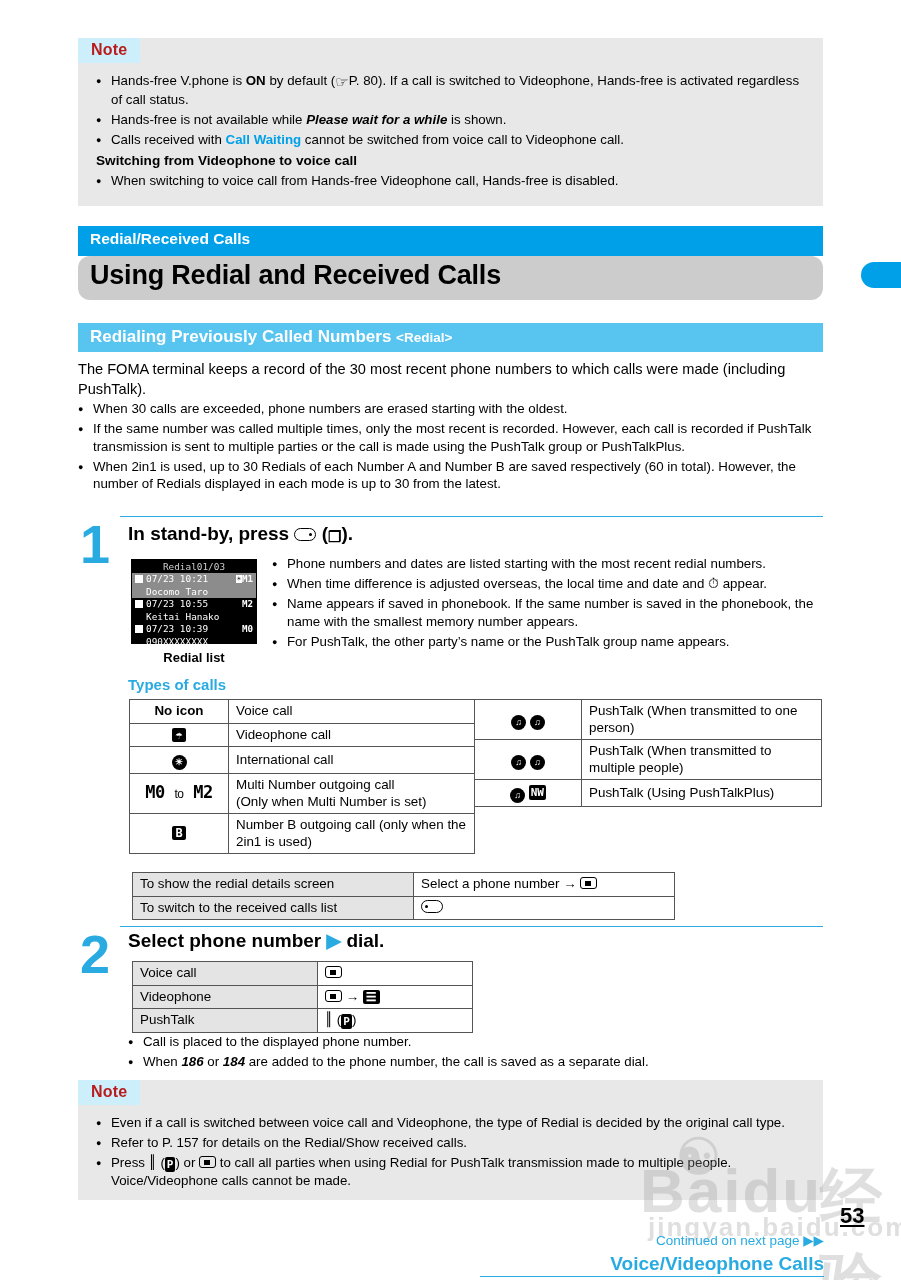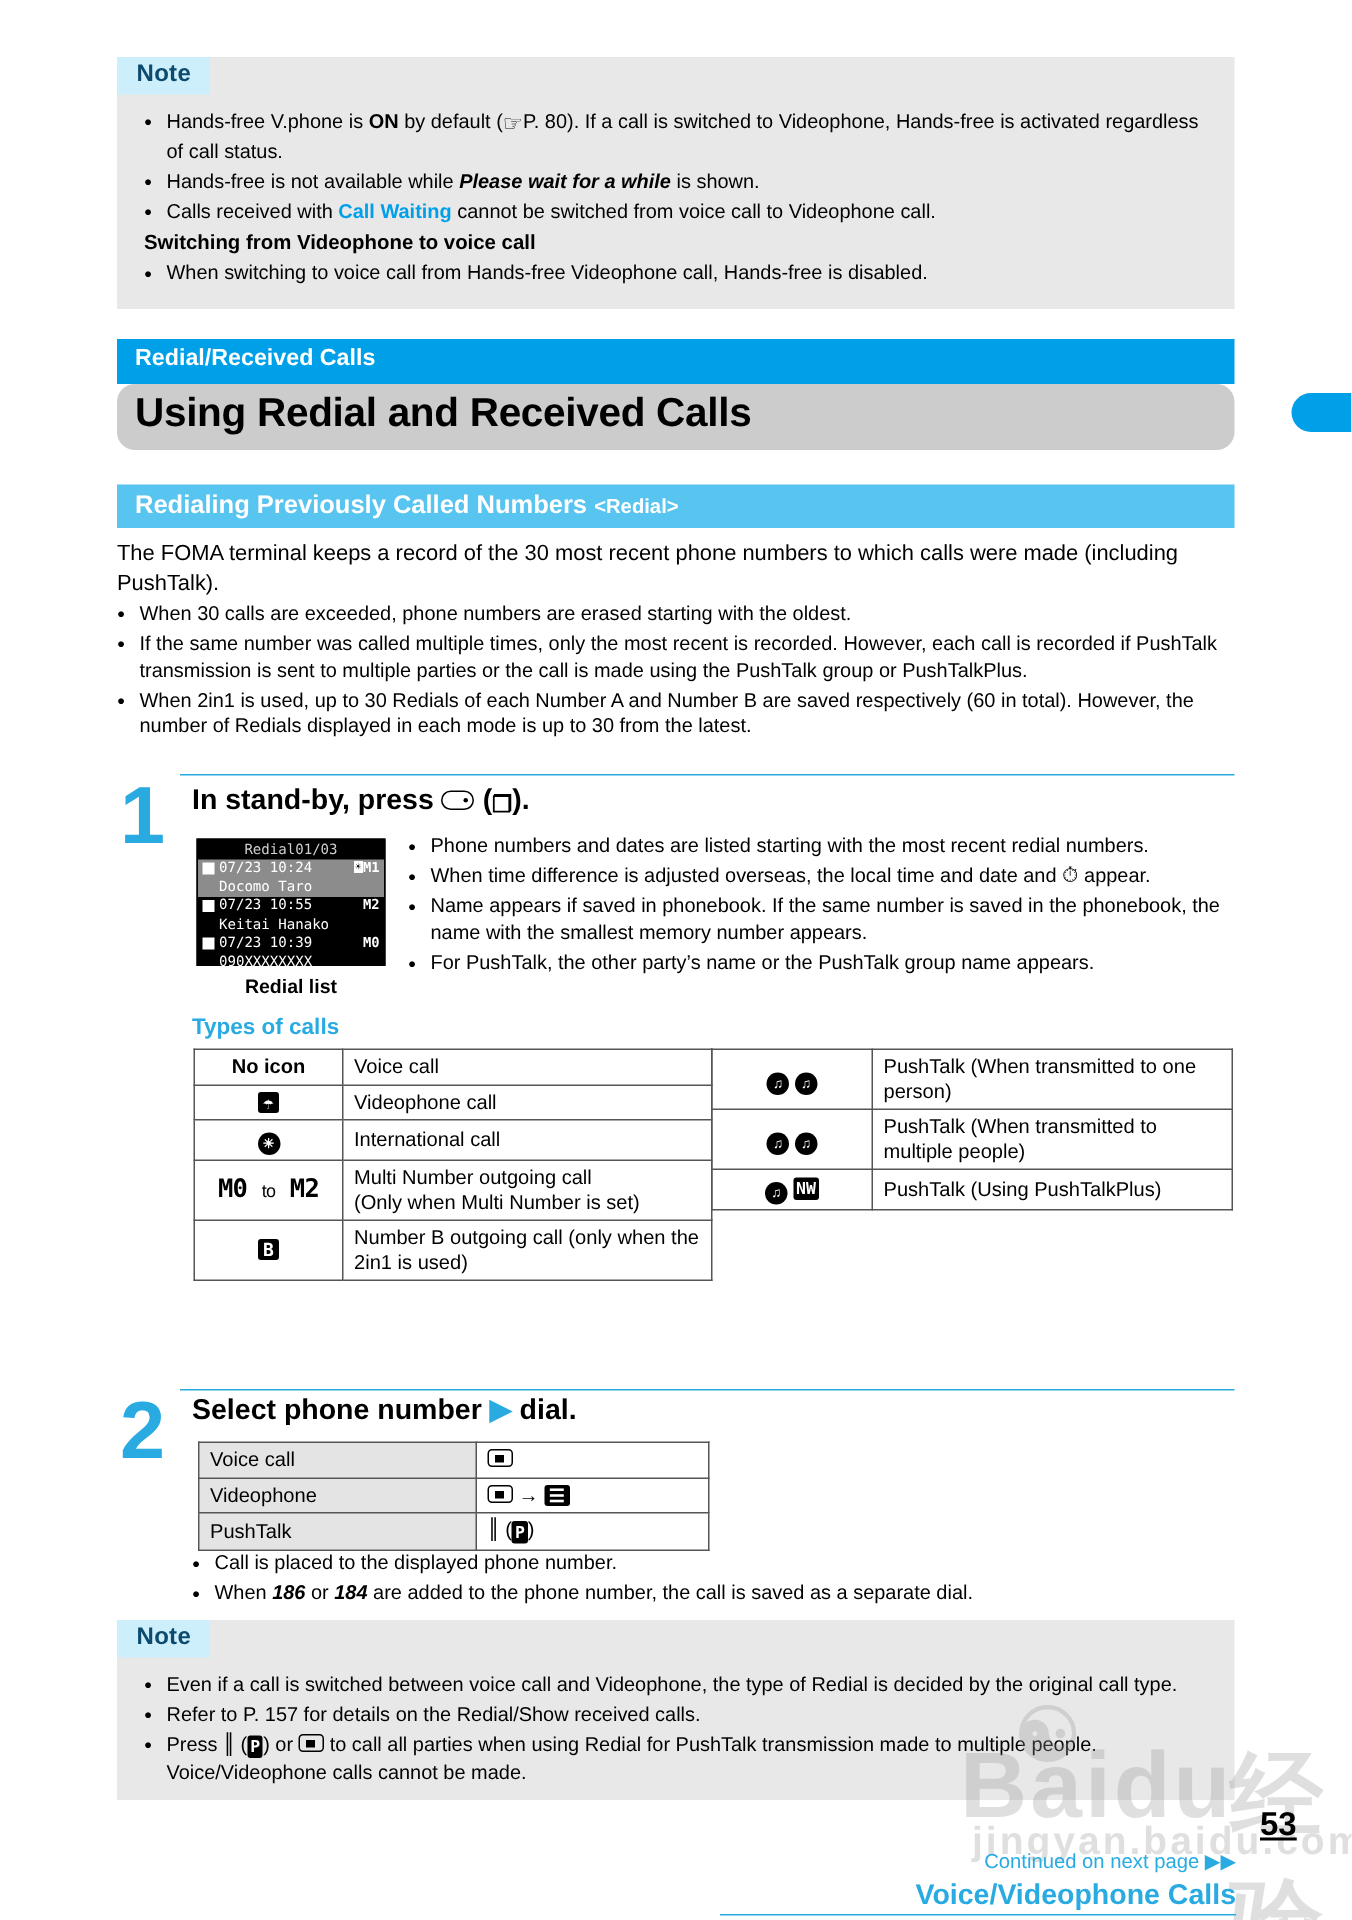--- a/index.html
+++ b/index.html
@@ -28,21 +28,21 @@
     background: #e8e8e8;
     left: 78px;
     width: 745px;
     box-sizing: border-box;
   }
   .note-tab {
     position: absolute;
     left: 0;
     top: 0;
     background: #cdeefb;
-    color: #0c4a6e;
+    color: #b91c1c;
     font-weight: bold;
     font-size: 16px;
     padding: 3px 13px 4px 13px;
     letter-spacing: 0.2px;
   }
   .note-body {
     padding: 34px 12px 10px 18px;
   }
 
   .bullet-list { margin: 0; padding: 0; list-style: none; }
@@ -407,21 +407,21 @@
 
   <div class="phone-shot" style="left:131px; top:559px; width:126px; height:85px;">
     <div class="ps-title">
       <span>Redial</span>
       <span>01/03</span>
     </div>
 
     <div class="ps-sel">
       <div class="ps-line">
         <span class="ps-box"></span>
-        <span>07/23 10:24</span>
+        <span>07/23 10:21</span>
         <span class="ps-right"><span class="ps-badge">☀</span><span>M1</span></span>
       </div>
       <div class="ps-name">Docomo Taro</div>
     </div>
 
     <div>
       <div class="ps-line">
         <span class="ps-box"></span>
         <span>07/23 10:55</span>
         <span class="ps-right">M2</span>
@@ -502,20 +502,37 @@
       </tr>
       <tr>
         <td class="icon-cell">
           <span class="pt-pair"><span class="circ-icon">♫</span> <span class="pt-dark">NW</span></span>
         </td>
         <td>PushTalk (Using PushTalkPlus)</td>
       </tr>
     </tbody>
   </table>
 
+  <table class="tbl tbl-gray" style="left:132px; top:872px; width:543px;">
+    <tbody>
+      <tr>
+        <td style="width:266px;">To show the redial details screen</td>
+        <td>
+          <span>Select a phone number →</span>
+          <span class="keycap-sq"></span>
+        </td>
+      </tr>
+      <tr>
+        <td>To switch to the received calls list</td>
+        <td>
+          <span class="keycap" style="transform:scaleX(-1);"></span>
+        </td>
+      </tr>
+    </tbody>
+  </table>
 
   <div class="step-rule" style="left:120px; top:926px; width:703px;"></div>
   <div class="step-num" style="left:80px; top:930px;">2</div>
   <div class="step-title" style="left:128px; top:930px;">
     <span>Select phone number</span>
     <span style="color:#29abe2;">▶</span>
     <span>dial.</span>
   </div>
 
   <table class="tbl tbl2 tbl-gray" style="left:132px; top:961px; width:341px;">

